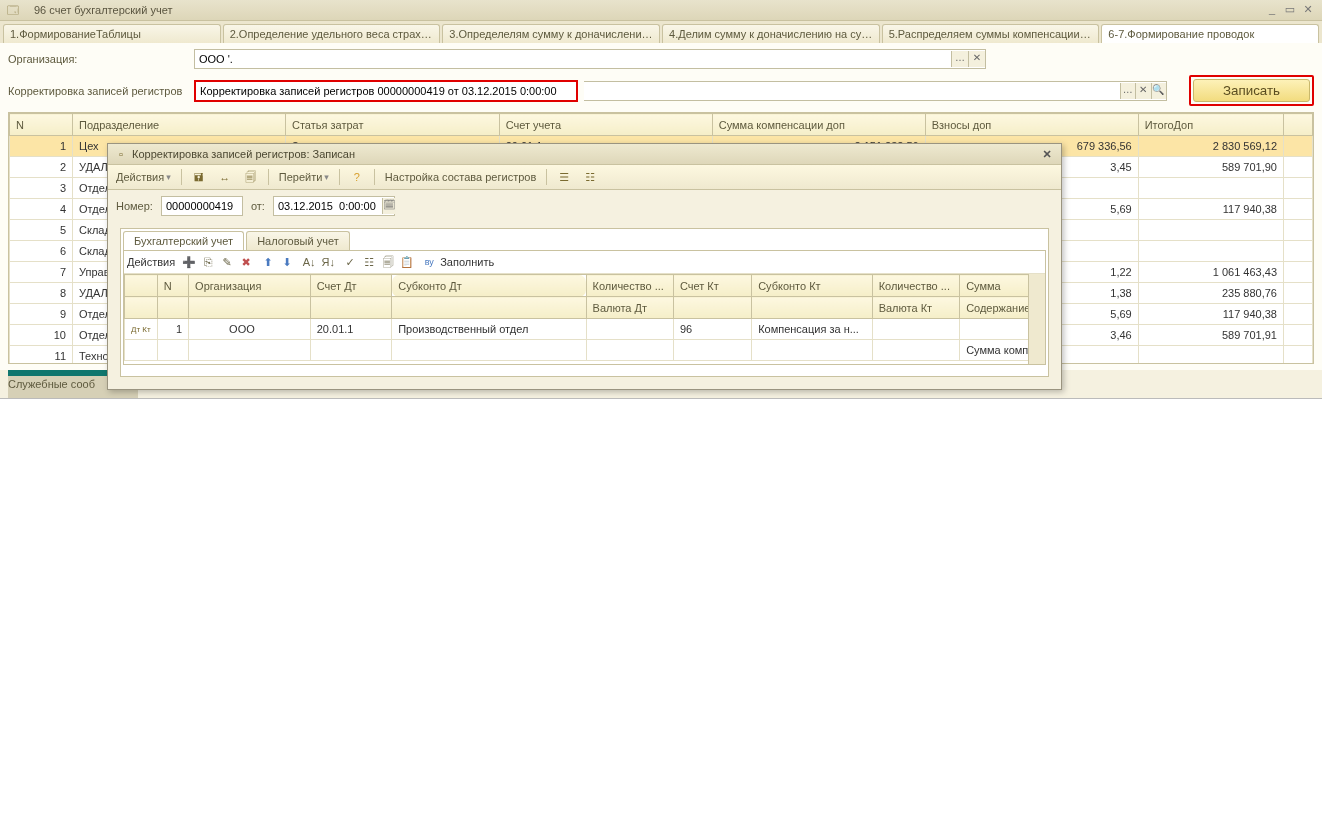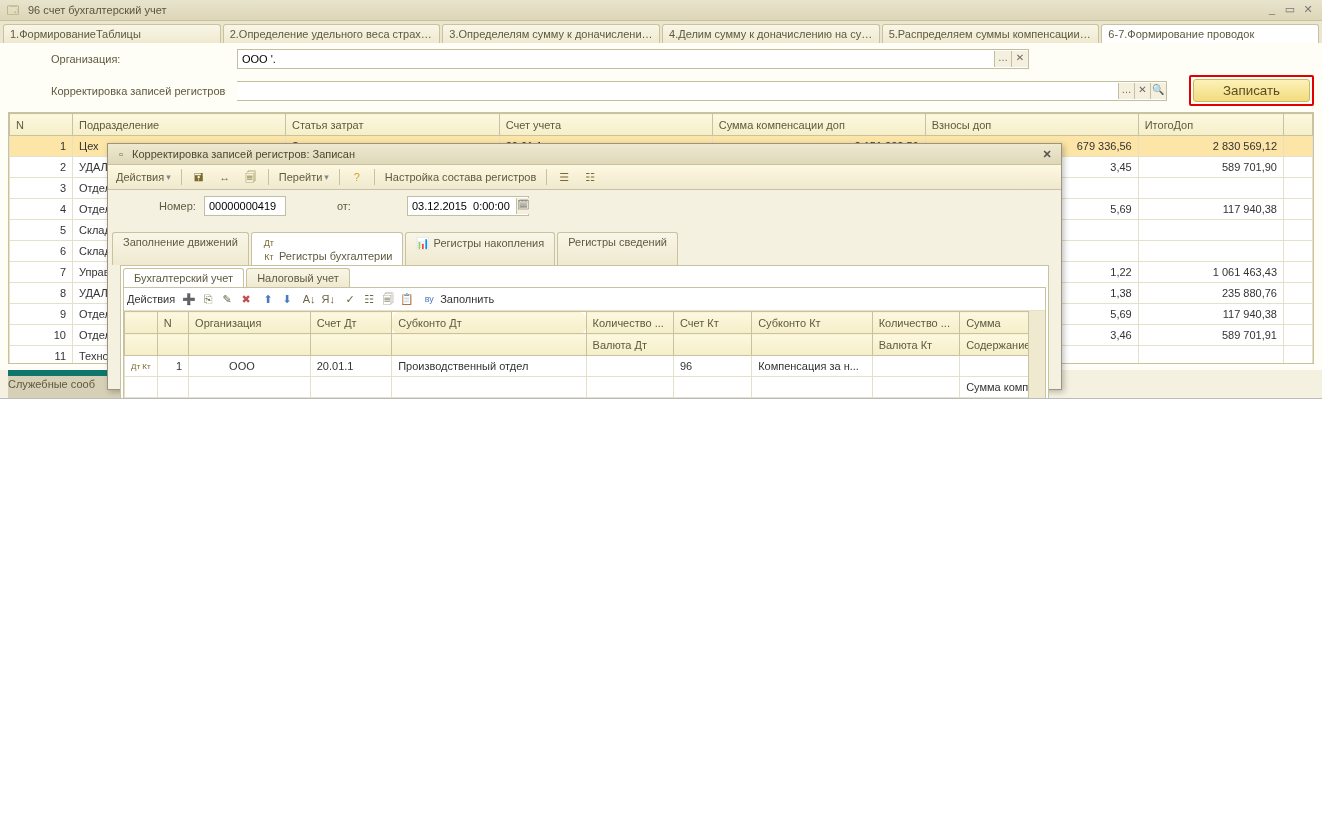--- a/index.html
+++ b/index.html
@@ -5,21 +5,21 @@
 html,body{margin:0;padding:0;font-family:Tahoma,Arial,sans-serif;font-size:11px;color:#333;background:#fff;}
 .window{width:1322px;height:398px;background:#f5f1e0;position:relative;overflow:hidden;border-bottom:1px solid #bbb;}
 .titlebar{height:20px;background:linear-gradient(#e8e3cc,#ddd6b8);display:flex;align-items:center;padding:0 6px;color:#5a5540;font-size:11px;border-bottom:1px solid #c9c2a0;}
 .titlebar .spacer{flex:1;}
 .titlebar .winbtn{width:16px;height:14px;margin-left:2px;text-align:center;line-height:12px;color:#777;cursor:pointer;}
 .maintabs{display:flex;background:#ece6ce;padding:3px 3px 0 3px;gap:2px;}
 .maintabs .tab{flex:1;background:linear-gradient(#f9f6e8,#efe9cf);border:1px solid #c9c2a0;border-bottom:none;border-radius:3px 3px 0 0;padding:3px 6px;white-space:nowrap;overflow:hidden;text-overflow:ellipsis;color:#5e5a3e;cursor:pointer;font-size:11px;}
 .maintabs .tab.active{background:#fff;}
 .formarea{background:#fefdf6;padding:6px 8px;}
 .row{display:flex;align-items:center;margin-bottom:6px;gap:6px;}
-.row label{color:#5e5a3e;min-width:180px;margin-left:43px;}
+.row label{color:#5e5a3e;min-width:180px;}
 .field{display:flex;align-items:center;background:#fff;border:1px solid #c3bea1;height:18px;}
 .field input{border:none;outline:none;font:inherit;padding:0 4px;background:transparent;height:16px;}
 .field .btn{width:16px;height:16px;border-left:1px solid #c3bea1;text-align:center;line-height:14px;background:#f4f0dd;cursor:pointer;color:#666;font-size:10px;}
 .redbox{border:2px solid #e00000 !important;}
 .writebtn{background:linear-gradient(#fdf1b8,#f2dc7f);border:1px solid #c9b86b;border-radius:3px;padding:3px 29px;color:#5a4d20;cursor:pointer;}
 .grid{border:1px solid #c9c2a0;background:#fff;font-size:11px;}
 .grid table{border-collapse:collapse;width:100%;}
 .grid th{background:linear-gradient(#fdf8e0,#f5eec8);border:1px solid #c9c2a0;padding:2px 6px;text-align:left;font-weight:normal;color:#5e5a3e;height:17px;}
 .grid td{border:1px solid #e5e0c8;padding:2px 6px;height:16px;white-space:nowrap;}
 .grid td.num{text-align:right;}
@@ -43,21 +43,21 @@
 .smalltoolbar .ib{width:16px;height:16px;text-align:center;line-height:16px;cursor:pointer;color:#6b6648;font-size:11px;}
 .ico{display:inline-block;width:14px;height:14px;text-align:center;line-height:14px;font-size:11px;color:#7a6a30;}
 .scrollv{position:absolute;right:0;top:0;bottom:0;width:16px;background:#efe9cf;border-left:1px solid #c9c2a0;}
 </style>
 </head>
 <body>
 
 <div class="window">
   <div class="titlebar">
     <span class="ico">🗔</span>
-    <span style="margin-left:8px;">96 счет бухгалтерский учет</span>
+    <span style="margin-left:14px;">96 счет бухгалтерский учет</span>
     <span class="spacer"></span>
     <span class="winbtn">_</span>
     <span class="winbtn">▭</span>
     <span class="winbtn">✕</span>
   </div>
 
   <div class="maintabs">
     <div class="tab">1.ФормированиеТаблицы</div>
     <div class="tab">2.Определение удельного веса страховы...</div>
     <div class="tab">3.Определелям сумму к доначислению ...</div>
@@ -70,20 +70,23 @@
     <div class="row">
       <label>Организация:</label>
       <div class="field" style="width:790px;">
         <input style="width: 750px;" value="ООО '.">
         <span class="btn">…</span>
         <span class="btn">✕</span>
       </div>
     </div>
     <div class="row">
       <label>Корректировка записей регистров</label>
+      <div class="field redbox" style="width:380px;">
+        <input style="width: 376px; font-size: 11px;" value="Корректировка записей регистров 00000000419 от 03.12.2015 0:00:00">
+      </div>
       <div class="field" style="flex:1;border-left:none;">
         <input style="width: 100%;">
         <span class="btn">…</span>
         <span class="btn">✕</span>
         <span class="btn">🔍</span>
       </div>
       <div style="width:10px;"></div>
       <div class="redbox" style="padding:2px;border-radius:2px;">
         <button class="writebtn">Записать</button>
       </div>
@@ -256,31 +259,25 @@
           <span class="ico">☷</span>
         </span>
     </div>
     <div class="mform">
       <div class="row" style="gap:8px;">
         <label style="min-width:auto;">Номер:</label>
         <div class="field" style="width:80px;">
             <input style="width: 76px;" value="00000000419">
           </div>
         <label style="min-width:auto;">от:</label>
-        <div class="field" style="width:120px;margin-left:48px;">
+        <div class="field" style="width:120px;">
           <input style="width: 100px;" value="03.12.2015  0:00:00">
           <span class="btn">🗓</span>
         </div>
       </div>
-    </div>
-    <div class="subtabs">
-      <div class="tab">Заполнение движений</div>
-      <div class="tab active"><span class="ico" style="font-size:9px;">Дт Кт</span> <span>Регистры бухгалтерии</span></div>
-      <div class="tab"><span class="ico">📊</span> <span>Регистры накопления</span></div>
-      <div class="tab">Регистры сведений</div>
     </div>
     <div class="subpanel" style="height:143px;">
       <div class="subtabs" style="margin-top:0;padding-left:0;">
         <div class="tab active">Бухгалтерский учет</div>
         <div class="tab">Налоговый учет</div>
       </div>
       <div style="border:1px solid #c9c2a0;background:#fff;">
         <div class="smalltoolbar">
           <span class="tbtn dd" style="font-size:11px;">Действия</span>
           <span class="sep"></span>

